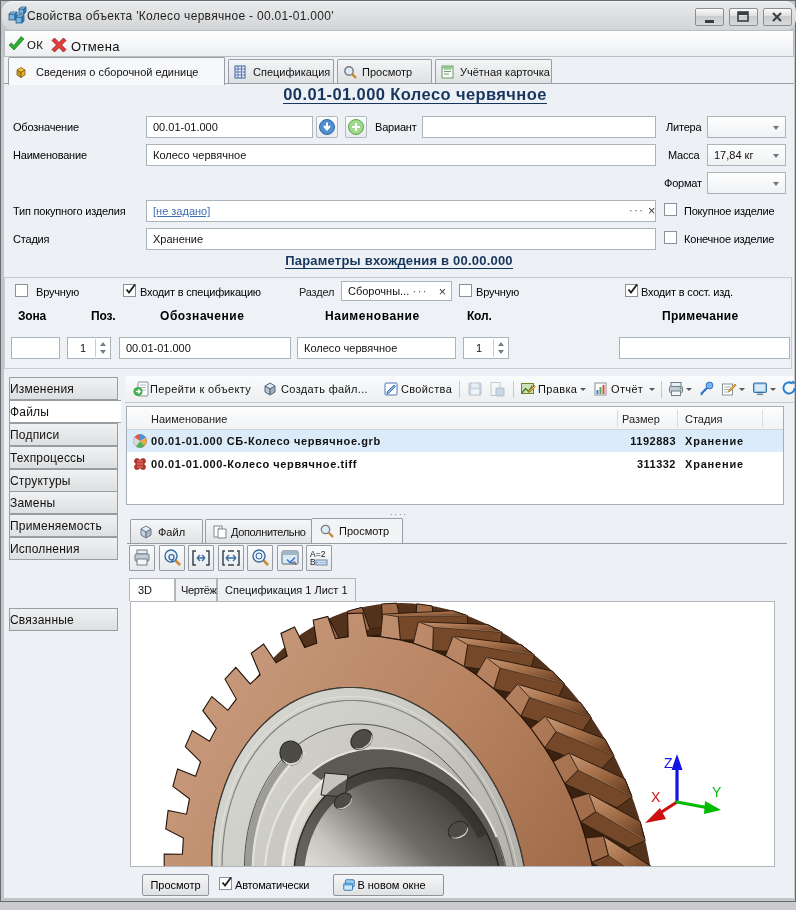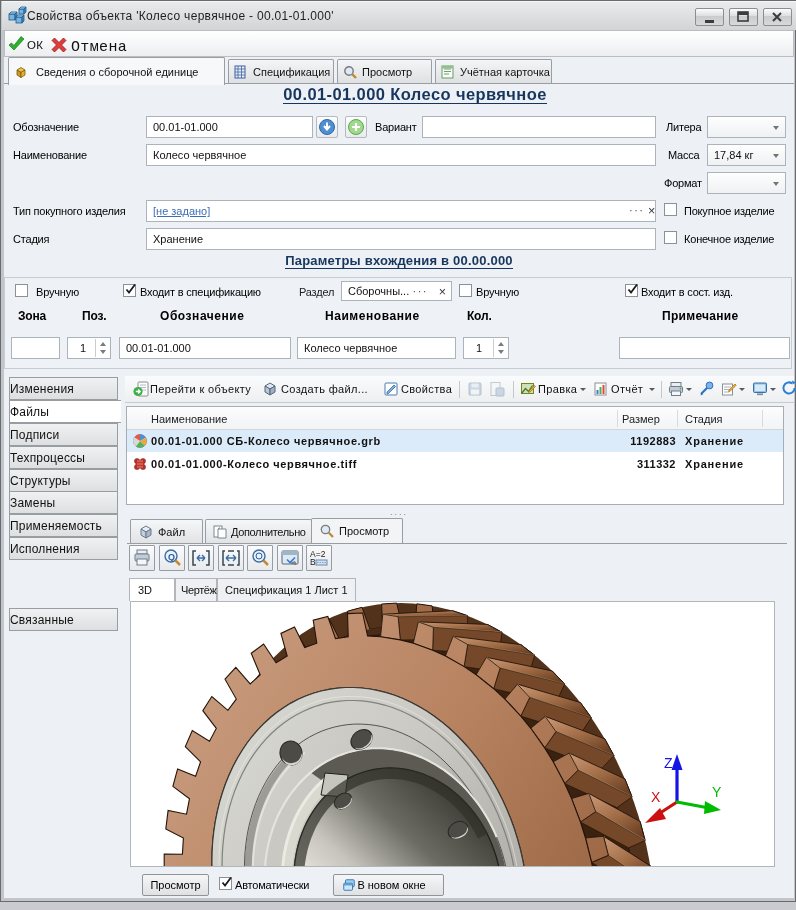--- a/index.html
+++ b/index.html
@@ -1,20 +1,20 @@
 <!DOCTYPE html>
 <html><head>
 <meta charset="utf-8">
 <style>
 * { margin:0; padding:0; box-sizing:border-box; }
 html,body { width:796px; height:910px; overflow:hidden; }
 body { font-family:"Liberation Sans", sans-serif; font-size:11px; color:#111; background:#c9cbcf; position:relative; }
 .abs { position:absolute; }
 #win { position:absolute; left:0; top:0; width:796px; height:902px; background:#c2c6ca; border:1px solid #686a6c; }
-#titlebar { position:absolute; left:1px; top:0px; width:794px; height:29px; background:linear-gradient(#e9eaeb,#d2d4d6); border-top:1px solid #f6f7f8;}
+#titlebar { position:absolute; left:1px; top:0px; width:794px; height:29px; background:linear-gradient(#e9eaeb,#d2d4d6); border-top:1px solid #f6f7f8;border-radius:11px;}
 #titletext { position:absolute; left:25px; top:7px; font-size:12px; letter-spacing:0.3px; color:#1f1f1f; }
 .winbtn { position:absolute; top:7px; width:29px; height:18px; background:linear-gradient(#fcfcfc,#dcdddf 45%,#c9cbcd 46%,#d8d9db); border:1px solid #8b8d8f; border-radius:2px; }
 #btnmin { left:694px; } #btnmax { left:728px; } #btnclose { left:762px; }
 #toolbar1 { position:absolute; left:3px; top:29px; width:790px; height:27px; background:linear-gradient(#ffffff,#eceef0); border:1px solid #b9bec2; }
 #content { position:absolute; left:3px; top:56px; width:790px; height:841px; background:#edf0f5; }
 
 .tab1 { position:absolute; top:2px; height:25px; background:linear-gradient(#f4f5f6,#dddfe1); border:1px solid #989ea4; border-bottom:none; border-radius:2px 2px 0 0; font-size:11px; padding:6px 6px 0 24px; white-space:nowrap; z-index:2;}
 .tab1.active { background:#f7f8fa; height:28px; top:0px; z-index:4; padding-top:8px;}
 #tabline { position:absolute; left:0; top:26px; width:790px; height:1px; background:#989ea4; z-index:3;}
 
@@ -89,21 +89,21 @@
         <path d="M9 4 L17 12 M17 4 L9 12" stroke="#3a3d40" stroke-width="2"></path>
       </svg></div>
   <div id="toolbar1">
     <svg class="abs" style="left:2px; top:4px;" width="19" height="19" viewBox="0 0 19 19">
       <path d="M2 10 L7 15 L17 4 L14 1.5 L7 10.5 L4.5 8z" fill="#2faf2f" stroke="#1d7a1d" stroke-width="0.7"></path>
     </svg>
     <div class="tbtext" style="left:22px; top:8px; font-size:11.5px;">ОК</div>
     <svg class="abs" style="left:45px; top:5px;" width="18" height="18" viewBox="0 0 18 18">
       <path d="M2 4.5 L4.5 2 L9 6.5 L13.5 2 L16 4.5 L11.5 9 L16 13.5 L13.5 16 L9 11.5 L4.5 16 L2 13.5 L6.5 9z" fill="#e23b3b" stroke="#8f1d1d" stroke-width="0.8"></path>
     </svg>
-    <div class="tbtext" style="left:66px; top:8px; font-size:15px;font-family:Liberation Mono, monospace;">Отмена</div>
+    <div class="tbtext" style="left:66px; top:8px; font-size:13px;">Отмена</div>
   </div>
   <div id="content">
     <div class="tab1 active" style="left:4px; width:217px; padding-left:27px;">Сведения о сборочной единице</div>
     <div class="tab1" style="left:224px; width:106px;">Спецификация</div>
     <div class="tab1" style="left:333px; width:95px;">Просмотр</div>
     <div class="tab1" style="left:431px; width:117px;">Учётная карточка</div>
     <div id="tabline"></div>
 
     <svg class="tico" style="left:11px; top:7px; z-index:6;" viewBox="0 0 16 16">
         <g stroke="#7a5a10" stroke-width="0.8">
@@ -184,21 +184,21 @@
       <div class="field" style="left:336px; top:3px; width:111px; height:20px; padding-top:3px;">Сборочны...<span style="position:absolute; right:23px; top:3px; color:#4a4f54; letter-spacing:1.5px;">···</span><span style="position:absolute; right:5px; top:3px; color:#33383c; font-size:12.5px;">×</span></div>
       <div class="cb" style="left:454px; top:6px;"></div>
       <div class="lbl" style="left:471px; top:8px;">Вручную</div>
       <div class="cb chk" style="left:620px; top:6px;">
           <svg width="13" height="13" viewBox="0 0 13 13">
             <path d="M2.5 6.5 L5 9.5 L11 1.5" fill="none" stroke="#1c1c1c" stroke-width="1.8"></path>
           </svg>
         </div>
       <div class="lbl" style="left:636px; top:8px;">Входит в сост. изд.</div>
       <div class="lbl" style="left:13px; top:31px; font-weight:bold; font-size:12px;">Зона</div>
-      <div class="lbl" style="left:77px; top:31px; font-weight:bold; font-size:12px;">Поз.</div>
+      <div class="lbl" style="left:86px; top:31px; font-weight:bold; font-size:12px;">Поз.</div>
       <div class="lbl" style="left:155px; top:31px; font-weight:bold; font-size:12px; letter-spacing:0.55px;">Обозначение</div>
       <div class="lbl" style="left:320px; top:31px; font-weight:bold; font-size:12px; letter-spacing:0.55px;">Наименование</div>
       <div class="lbl" style="left:462px; top:31px; font-weight:bold; font-size:12px;">Кол.</div>
       <div class="lbl" style="left:657px; top:31px; font-weight:bold; font-size:12px; letter-spacing:0.3px;">Примечание</div>
       <div class="field" style="left:6px; top:59px; width:49px;"></div>
       <div class="field" style="left:62px; top:59px; width:44px; padding-left:12px;">1<span class="spin"></span></div>
       <div class="field" style="left:114px; top:59px; width:172px;">00.01-01.000</div>
       <div class="field" style="left:292px; top:59px; width:159px;">Колесо червячное</div>
       <div class="field" style="left:458px; top:59px; width:46px; padding-left:12px;">1<span class="spin"></span></div>
       <div class="field" style="left:614px; top:59px; width:171px;"></div>

